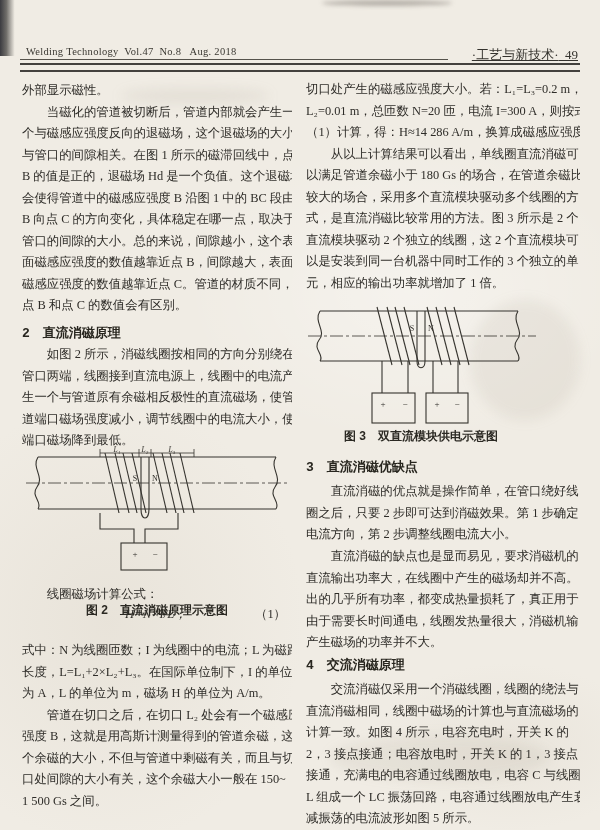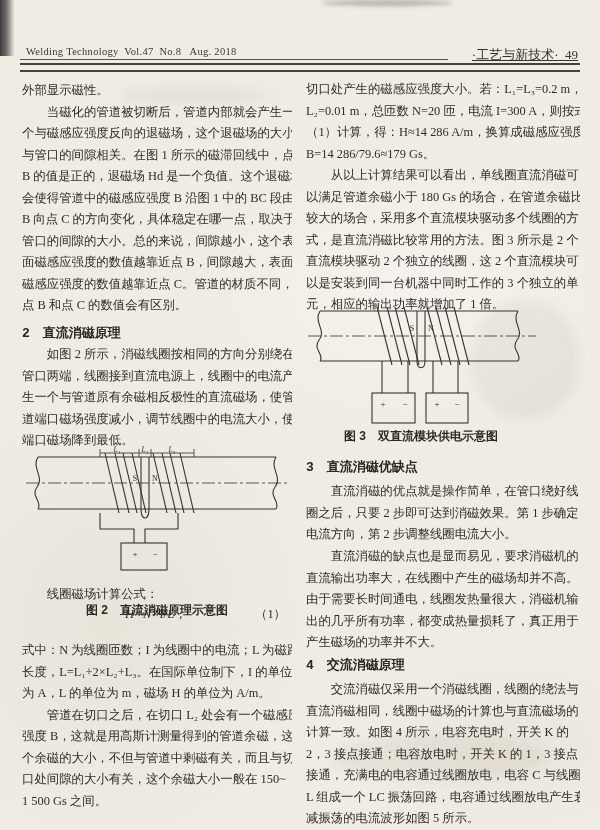--- a/index.html
+++ b/index.html
@@ -142,21 +142,20 @@
       <div class="tline">强度 B，这就是用高斯计测量得到的管道余磁，这</div>
       <div class="tline">个余磁的大小，不但与管道中剩磁有关，而且与切</div>
       <div class="tline">口处间隙的大小有关，这个余磁大小一般在 150~</div>
       <div class="tline">1 500 Gs 之间。</div>
     </div>
 
   <div class="col block" style="left:306px;top:63px;width:274px;">
       <div class="tline">切口处产生的磁感应强度大小。若：L₁=L₃=0.2 m，</div>
       <div class="tline">L₂=0.01 m，总匝数 N=20 匝，电流 I=300 A，则按式</div>
       <div class="tline">（1）计算，得：H≈14 286 A/m，换算成磁感应强度</div>
-      <div class="tline">B=14 286/79.6≈179 Gs。</div>
       <div class="tline">　　从以上计算结果可以看出，单线圈直流消磁可</div>
       <div class="tline">以满足管道余磁小于 180 Gs 的场合，在管道余磁比</div>
       <div class="tline">较大的场合，采用多个直流模块驱动多个线圈的方</div>
       <div class="tline">式，是直流消磁比较常用的方法。图 3 所示是 2 个</div>
       <div class="tline">直流模块驱动 2 个独立的线圈，这 2 个直流模块可</div>
       <div class="tline">以是安装到同一台机器中同时工作的 3 个独立的单</div>
       <div class="tline">元，相应的输出功率就增加了 1 倍。</div>
     </div>
 
   <div class="block" style="left:306px;top:290px;width:272px;height:120px;">
@@ -201,22 +200,22 @@
 
   <div class="block heading" style="left:306px;top:442px;width:272px;">3　直流消磁优缺点</div>
   <div class="col block" style="left:306px;top:465px;width:274px;">
       <div class="tline">　　直流消磁的优点就是操作简单，在管口绕好线</div>
       <div class="tline">圈之后，只要 2 步即可达到消磁效果。第 1 步确定</div>
       <div class="tline">电流方向，第 2 步调整线圈电流大小。</div>
     </div>
   <div class="col block" style="left:306px;top:530px;width:274px;">
       <div class="tline">　　直流消磁的缺点也是显而易见，要求消磁机的</div>
       <div class="tline">直流输出功率大，在线圈中产生的磁场却并不高。</div>
+      <div class="tline">出的几乎所有功率，都变成热量损耗了，真正用于</div>
       <div class="tline">由于需要长时间通电，线圈发热量很大，消磁机输</div>
-      <div class="tline">出的几乎所有功率，都变成热量损耗了，真正用于</div>
       <div class="tline">产生磁场的功率并不大。</div>
     </div>
 
   <div class="block heading" style="left:306px;top:640px;width:272px;">4　交流消磁原理</div>
   <div class="col block" style="left:306px;top:663px;width:274px;">
       <div class="tline">　　交流消磁仅采用一个消磁线圈，线圈的绕法与</div>
       <div class="tline">直流消磁相同，线圈中磁场的计算也与直流磁场的</div>
       <div class="tline">计算一致。如图 4 所示，电容充电时，开关 K 的</div>
       <div class="tline">2，3 接点接通；电容放电时，开关 K 的 1，3 接点</div>
       <div class="tline">接通，充满电的电容通过线圈放电，电容 C 与线圈</div>

